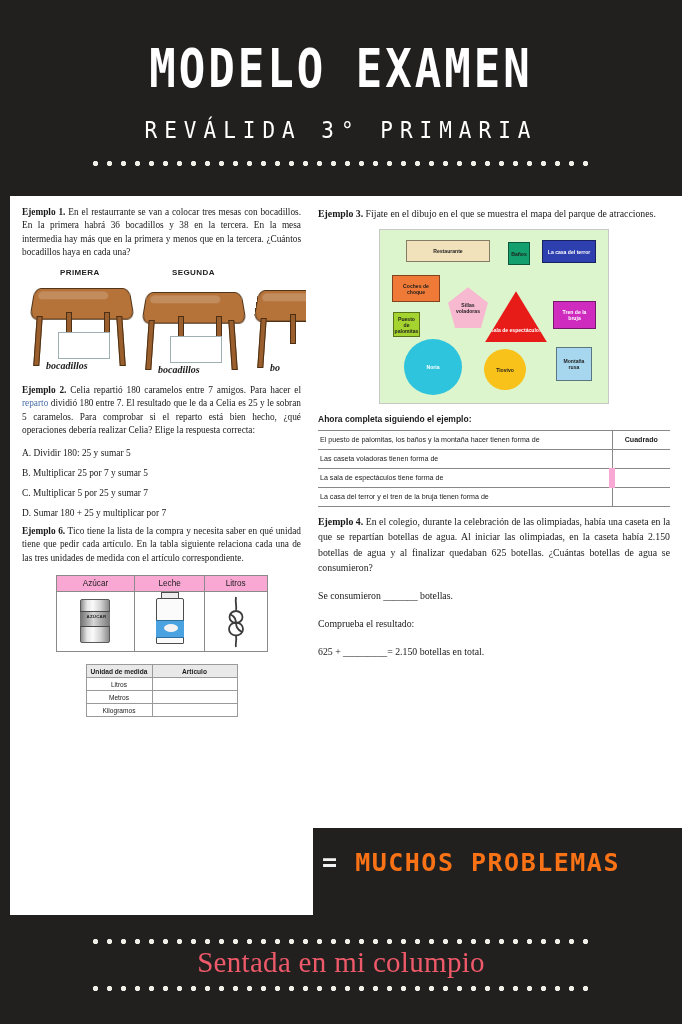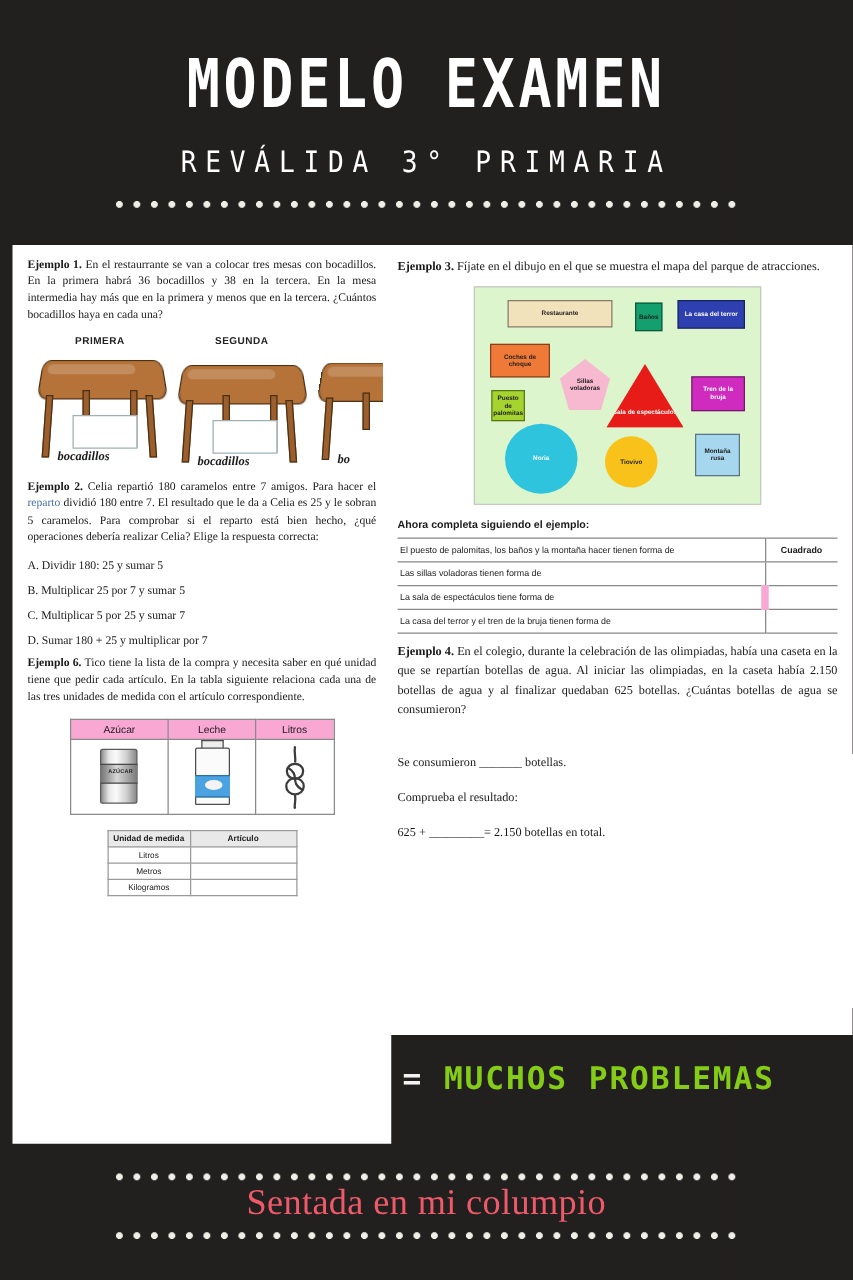--- a/index.html
+++ b/index.html
@@ -136,21 +136,21 @@
   .tri { clip-path: polygon(50% 0%, 100% 100%, 0% 100%); }
   .tri span { margin-top: 26px; }
 
   
   .muchos {
     position: absolute; left: 322px; top: 848px; width: 350px;
     font-family: "DejaVu Sans Mono", monospace; font-weight: bold;
     font-size: 25px; letter-spacing: 1.5px; white-space: nowrap;
   }
   .muchos .eq { color: #f2f2f2; }
-  .muchos .yl { color: #84cc16; }
+  .muchos .yl { color: #f97316; }
   .dots-b1 { position: absolute; left: 92px; top: 938px; width: 502px; }
   .dots-b2 { position: absolute; left: 92px; top: 985px; width: 502px; }
   .sentada {
     position: absolute; left: 0; top: 946px; width: 682px; text-align: center;
     font-family: "Liberation Serif", serif; color: #ef5a6a; font-size: 29px; letter-spacing: .3px;
   }
 </style>
 </head>
 <body>
 
@@ -311,36 +311,36 @@
 
       <div style="font-family:'Liberation Sans',sans-serif;font-size:8.5px;font-weight:bold;color:#1b1b1b;margin-top:10px;">Ahora completa siguiendo el ejemplo:</div>
 
       <table style="width:100%;margin-top:6px;font-family:'Liberation Sans',sans-serif;">
         <tbody>
             <tr style="border-top:1px solid #888;border-bottom:1px solid #888;">
           <td style="font-size:7.1px;color:#1b1b1b;padding:5px 2px;border-right:1px solid #888;">El puesto de palomitas, los baños y la montaña hacer tienen forma de</td>
           <td style="font-size:7.1px;font-weight:bold;color:#1b1b1b;text-align:center;width:58px;">Cuadrado</td>
         </tr>
         <tr style="border-bottom:1px solid #888;">
-          <td style="font-size:7.1px;color:#1b1b1b;padding:5px 2px;border-right:1px solid #888;">Las sillas voladoras tienen forma de</td>
+          <td style="font-size:7.1px;color:#1b1b1b;padding:5px 2px;border-right:1px solid #888;">Las caseta voladoras tienen forma de</td>
           <td></td>
         </tr>
         <tr style="border-bottom:1px solid #888;">
           <td style="font-size:7.1px;color:#1b1b1b;padding:5px 2px;border-right:6px solid #f9a8d4;">La sala de espectáculos tiene forma de</td>
           <td></td>
         </tr>
         <tr style="border-bottom:1px solid #888;">
           <td style="font-size:7.1px;color:#1b1b1b;padding:5px 2px;border-right:1px solid #888;">La casa del terror y el tren de la bruja tienen forma de</td>
           <td></td>
         </tr>
       </tbody>
         </table>
 
       <p class="ser big" style="margin-top:7px"><b>Ejemplo 4.</b><span> En el colegio, durante la celebración de las olimpiadas, había una caseta en la que se repartían botellas de agua. Al iniciar las olimpiadas, en la caseta había 2.150 botellas de agua y al finalizar quedaban 625 botellas. ¿Cuántas botellas de agua se consumieron?</span></p>
-      <div class="ser big" style="margin-top:28px">Se consumieron _______ botellas.</div>
+      <div class="ser big" style="margin-top:13px">Se consumieron _______ botellas.</div>
       <div class="ser big" style="margin-top:13px">Comprueba el resultado:</div>
       <div class="ser big" style="margin-top:13px">625 + _________= 2.150 botellas en total.</div>
 
     </div>
   </div>
 
   <div class="muchos">
     <span class="eq">=</span>
     <span class="yl">MUCHOS PROBLEMAS</span>
   </div>

